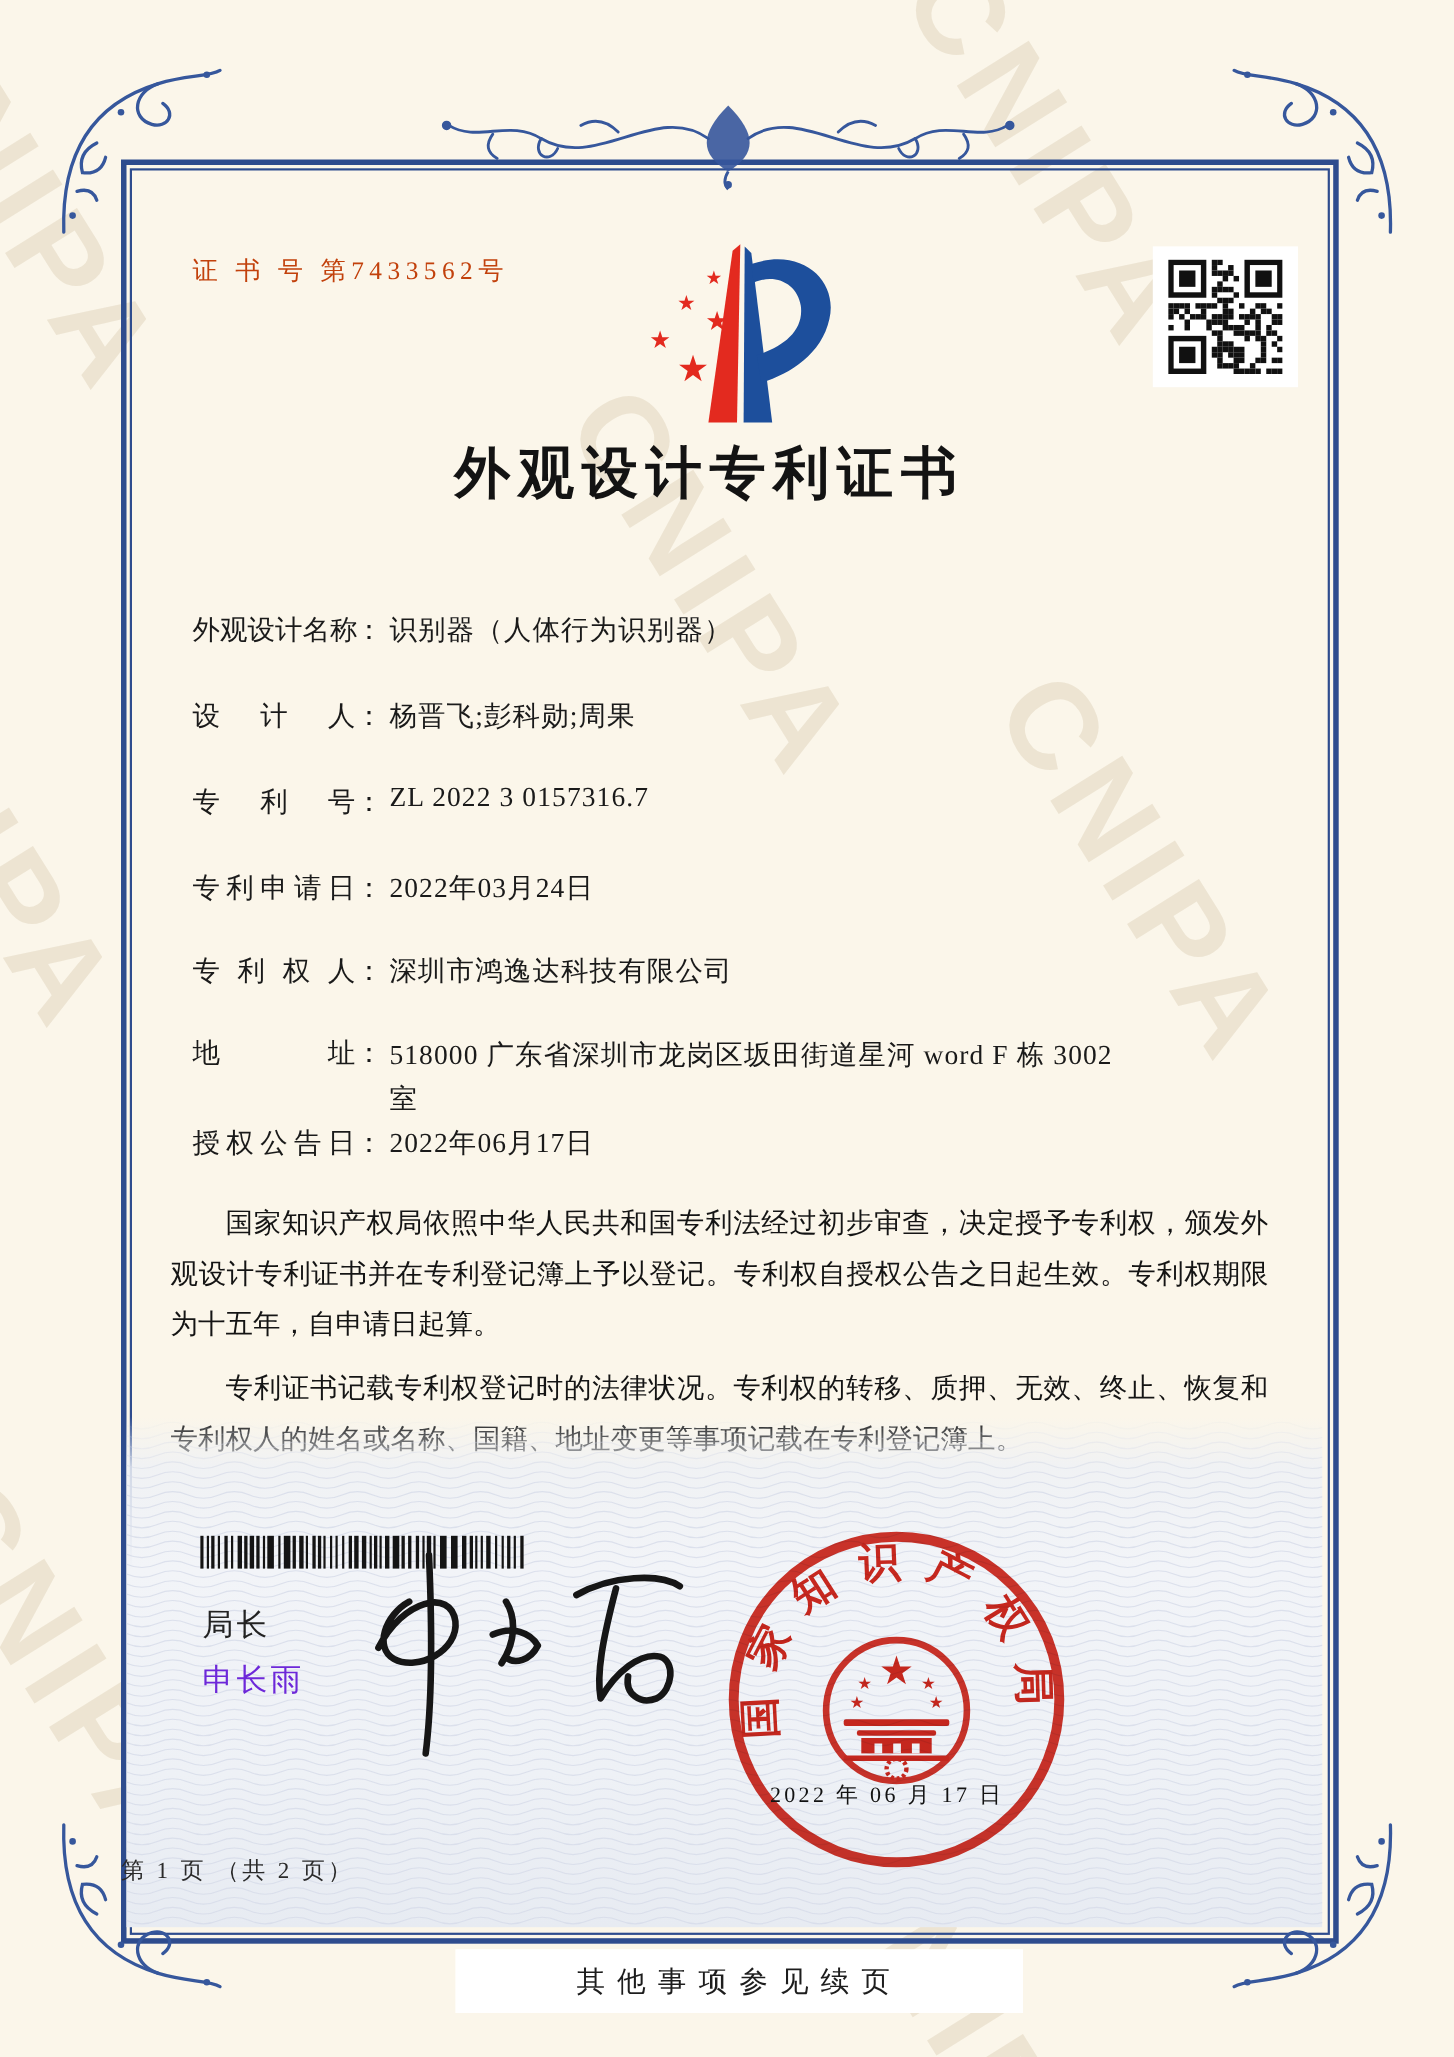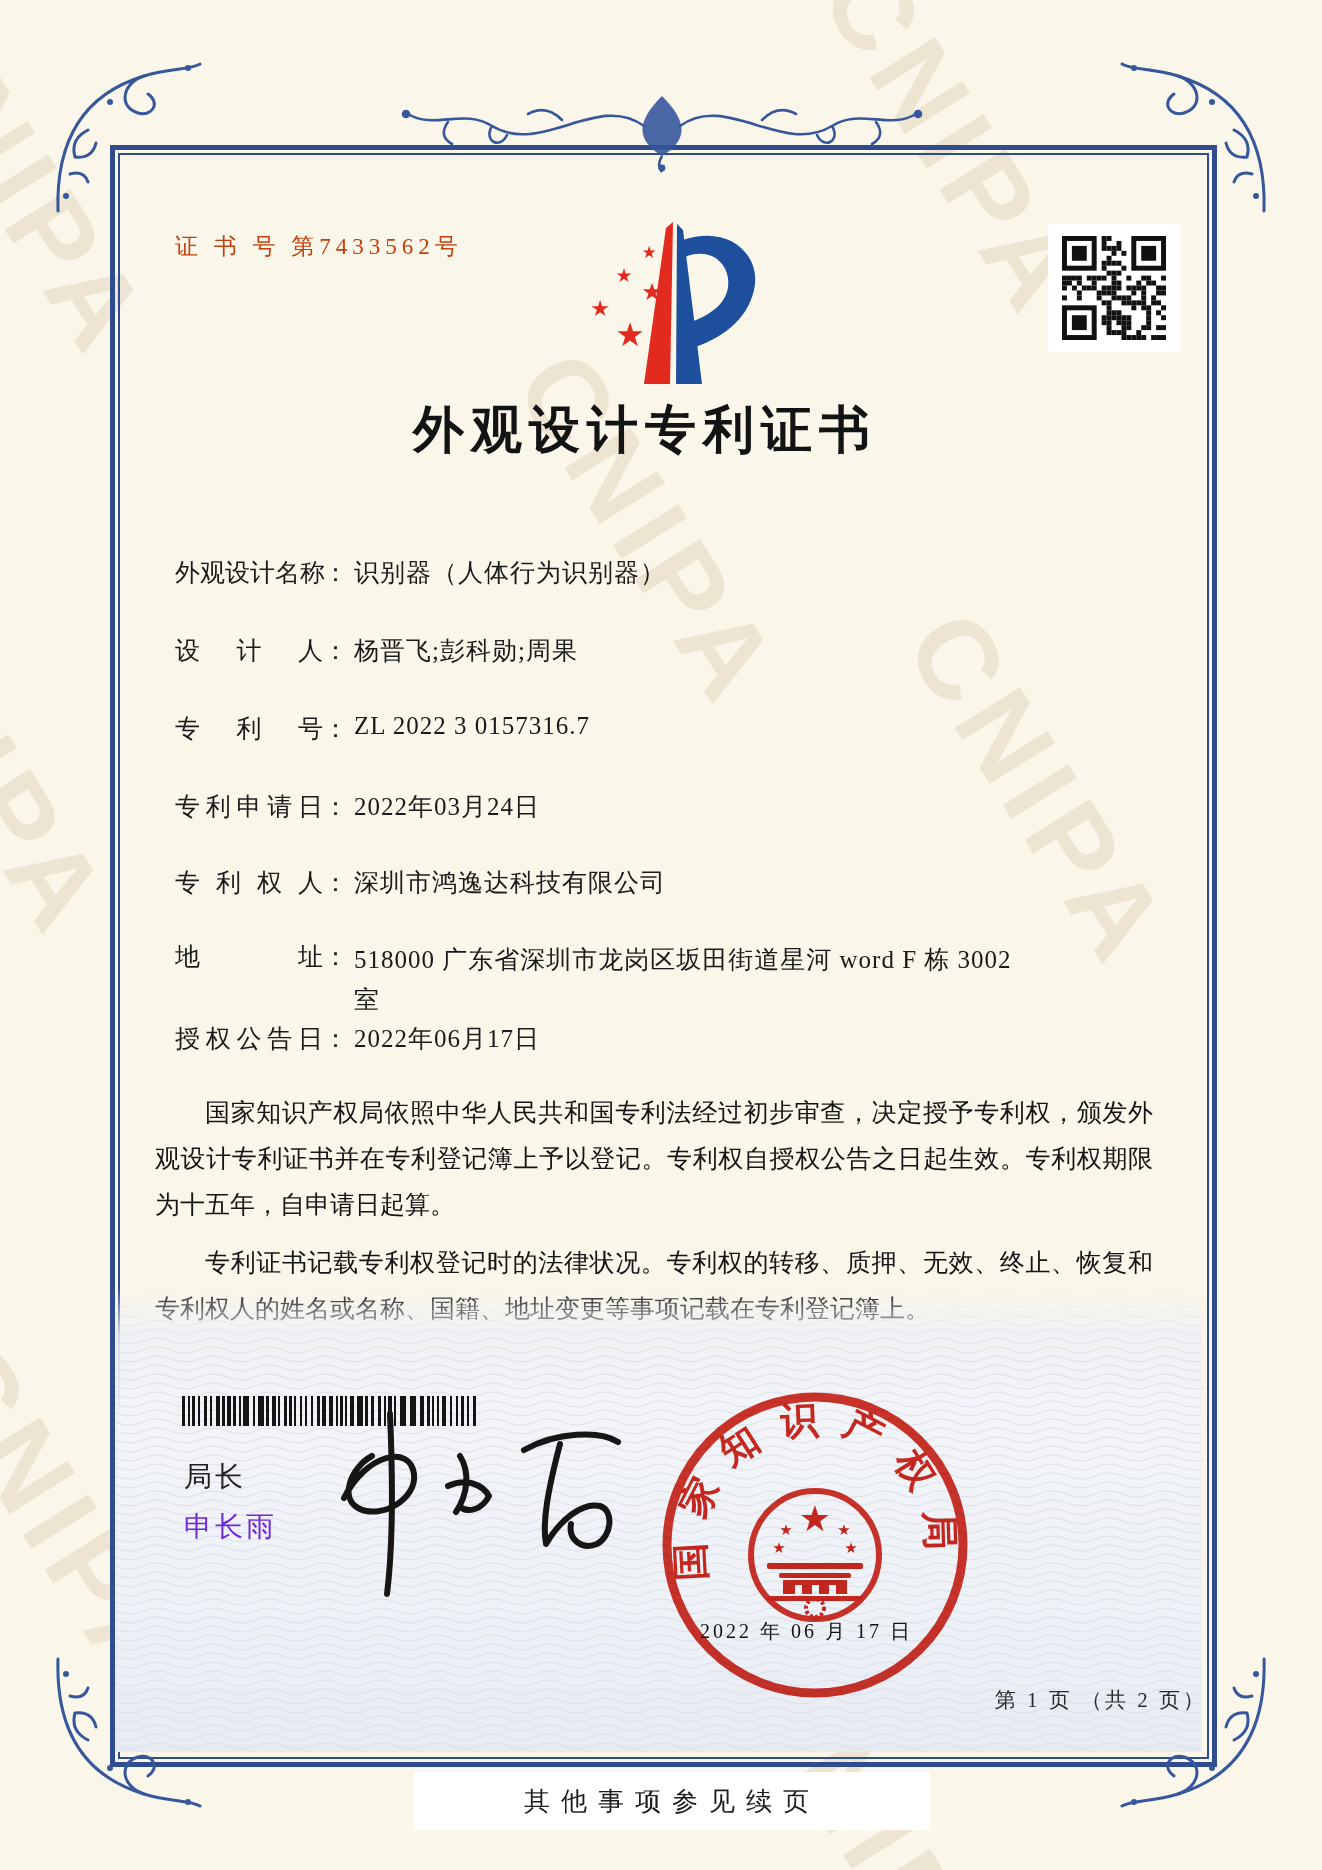--- a/index.html
+++ b/index.html
@@ -33,21 +33,21 @@
       #f2f4f8 30%, #eef1f6 70%, #e7ebf2 100%);}
   .band svg{position:absolute;left:0;top:0;}
   .barcode{position:absolute;left:182px;top:1396px;}
   .signer-title{position:absolute;left:184px;top:1458px;font-family:"Liberation Sans",sans-serif;
       font-size:28px;font-weight:500;color:#222;letter-spacing:3px;}
   .signer-name{position:absolute;left:184px;top:1508px;font-family:"Liberation Sans",sans-serif;
       font-size:28px;font-weight:500;color:#6d28d9;letter-spacing:3px;}
   .sig{position:absolute;left:308px;top:1398px;}
   .seal{position:absolute;left:655px;top:1385px;mix-blend-mode:multiply;}
   .seal-date{position:absolute;left:700px;top:1618px;font-size:20px;letter-spacing:3px;color:#121212;z-index:6;}
-  .page-no{position:absolute;left:110px;top:1686px;width:1097px;text-align:right;
+  .page-no{position:absolute;left:110px;top:1686px;width:1097px;text-align:left;
       font-size:21px;letter-spacing:3px;color:#2a2a2a;}
   .note-box{position:absolute;left:414px;top:1772px;width:516px;height:58px;background:#ffffff;
       display:flex;align-items:center;justify-content:center;}
   .note-box span{font-size:26px;letter-spacing:11px;color:#1d1d1d;}
   .orn{position:absolute;pointer-events:none;}
 </style>
 </head>
 <body>
 
 <div class="page">

